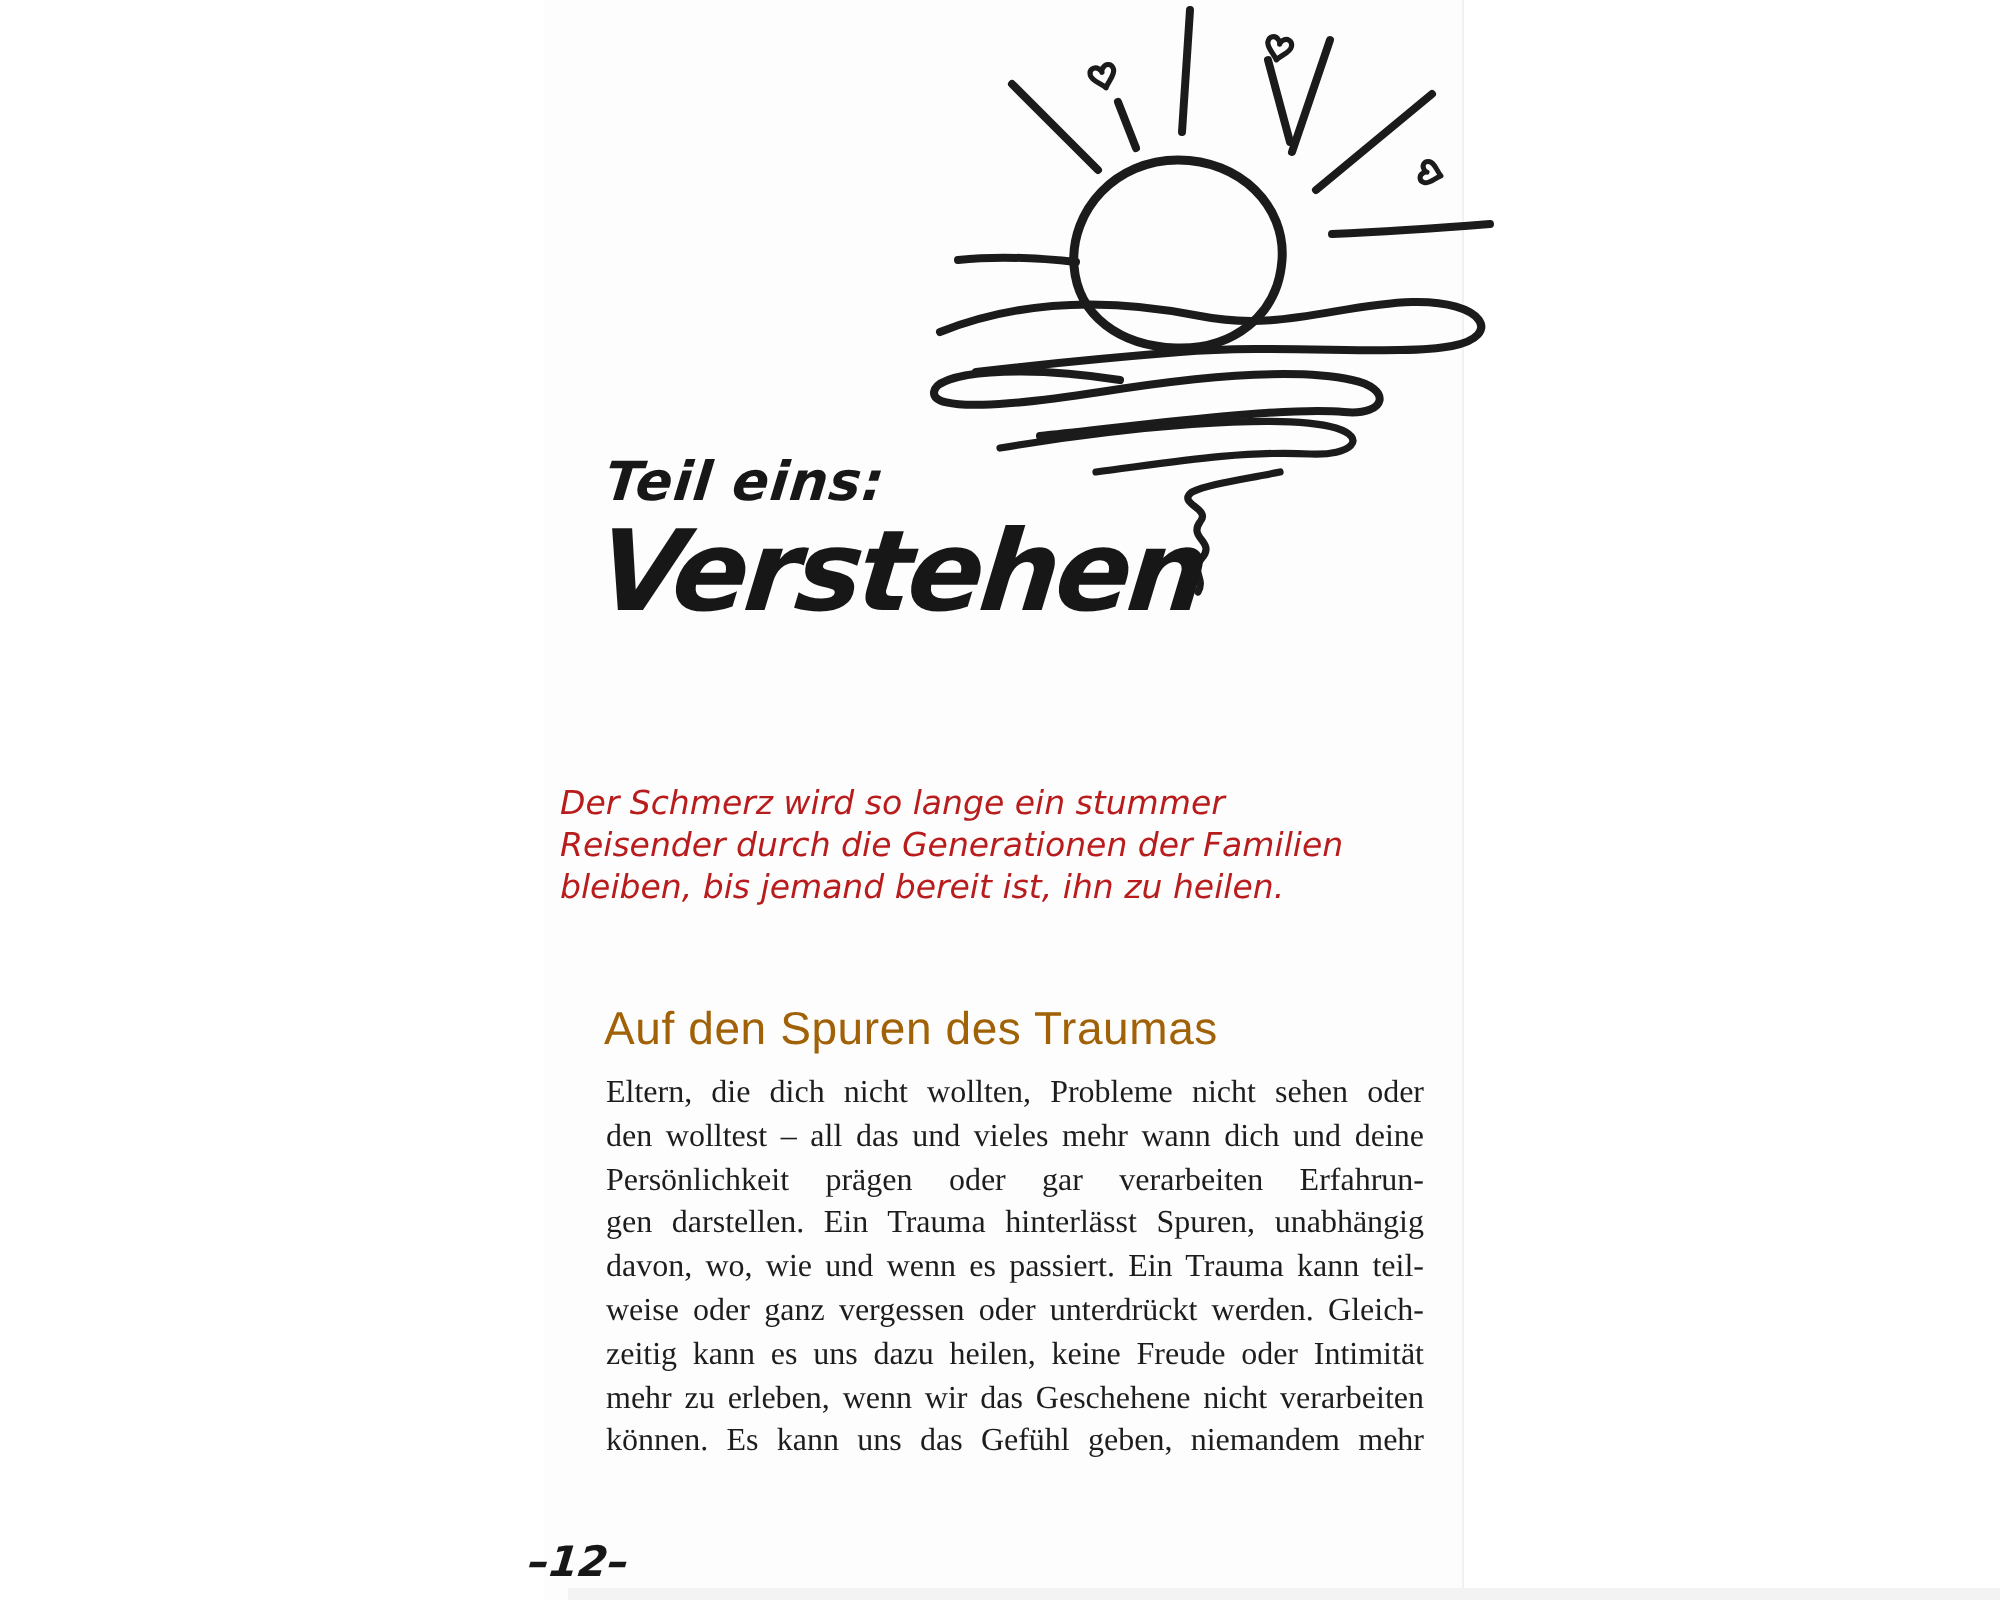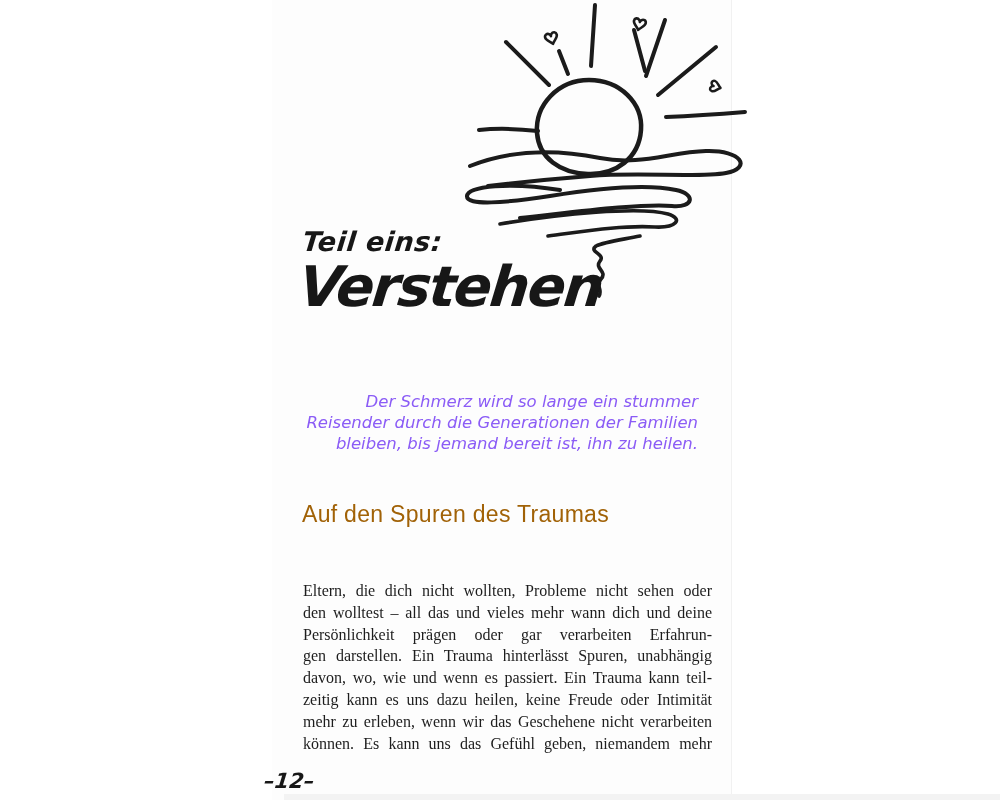--- a/index.html
+++ b/index.html
@@ -22,34 +22,34 @@
   .handwrite {
     font-family: "DejaVu Sans", sans-serif;
     font-weight: bold; font-style: italic;
     color: #171717; transform: skewX(-6deg); transform-origin: left bottom;
     white-space: nowrap;
   }
   .part-label { position: absolute; left: 301px; top: 226px; font-size: 27px; letter-spacing: 0.5px; }
   .part-title { position: absolute; left: 296px; top: 254px; font-size: 56px; letter-spacing: -2px; }
   .quote {
     position: absolute; left: 280px; top: 391px; width: 418px;
-    text-align: right;
+    text-align: left;
     font-family: "DejaVu Sans", sans-serif; font-style: italic;
-    font-size: 16.5px; line-height: 21px; color: #8b5cf6;
+    font-size: 16.5px; line-height: 21px; color: #b91c1c;
   }
   .quote-line { white-space: nowrap; }
   .section-heading {
     position: absolute; left: 302px; top: 501px;
     font-family: "Liberation Sans", sans-serif;
     font-weight: 300; font-size: 23px; color: #a16207; letter-spacing: 0.3px;
     white-space: nowrap;
   }
   .body-text {
     position: absolute; left: 303px; top: 536px; width: 409px;
-    font-size: 16px; line-height: 21.8px; color: #1d1d1d; margin-top: 44px;
+    font-size: 16px; line-height: 21.8px; color: #1d1d1d;
   }
   .body-line { text-align: justify; text-align-last: justify; }
   .page-number { position: absolute; left: 263px; top: 769px; font-size: 21px; letter-spacing: 0px; }
 </style>
 </head>
 <body>
 
 <div class="sheet"></div>
 <div class="sheet-bottom-edge"></div>
 
@@ -92,18 +92,19 @@
 </div>
 
 <div class="section-heading">Auf den Spuren des Traumas</div>
 
 <div class="body-text">
   <div class="body-line">Eltern, die dich nicht wollten, Probleme nicht sehen oder</div>
   <div class="body-line">den wolltest – all das und vieles mehr wann dich und deine</div>
   <div class="body-line">Persönlichkeit prägen oder gar verarbeiten Erfahrun-</div>
   <div class="body-line">gen darstellen. Ein Trauma hinterlässt Spuren, unabhängig</div>
   <div class="body-line">davon, wo, wie und wenn es passiert. Ein Trauma kann teil-</div>
+  <div class="body-line">weise oder ganz vergessen oder unterdrückt werden. Gleich-</div>
   <div class="body-line">zeitig kann es uns dazu heilen, keine Freude oder Intimität</div>
   <div class="body-line">mehr zu erleben, wenn wir das Geschehene nicht verarbeiten</div>
   <div class="body-line">können. Es kann uns das Gefühl geben, niemandem mehr</div>
 </div>
 
 <div class="handwrite page-number">–12–</div>
 
 </body></html>

